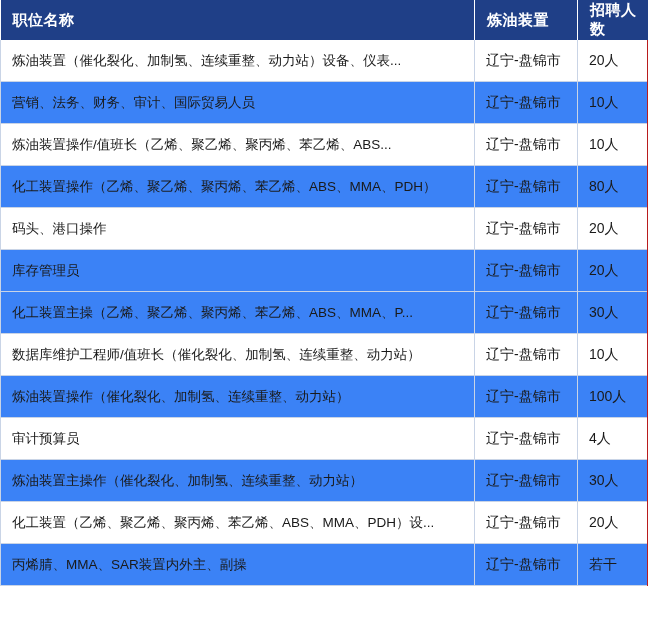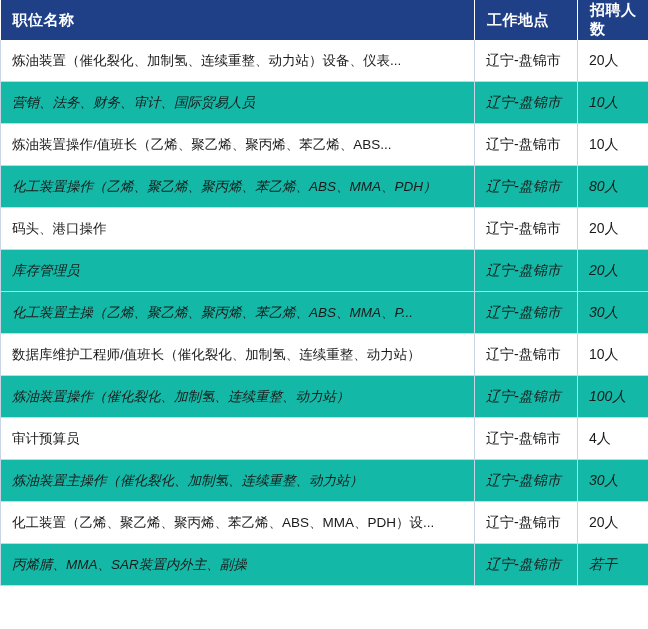--- a/index.html
+++ b/index.html
@@ -53,44 +53,43 @@
     white-space: nowrap;
     overflow: hidden;
     text-overflow: clip;
     color: #1a1a1a;
     margin-left: 33px;
   }
   tbody td:first-child {
     border-left: 1px solid #c9d4e6;
   }
   tbody td:last-child {
-    border-right: 1px solid #b91c1c;
+    border-right: 3px solid #b91c1c;
   }
   tbody tr.alt td {
-    background: #14b8a6;
-    font-style: italic;
+    background: #3b82f6;
   }
   tbody td.loc, tbody td.count {
     font-size: 14px;
   }
 </style>
 </head>
 <body>
 
 <div class="table-wrap">
   <table class="job-table">
     <colgroup>
       <col class="c-title">
       <col class="c-loc">
       <col class="c-count">
     </colgroup>
     <thead>
       <tr>
         <th>职位名称</th>
-        <th class="center">工作地点</th>
+        <th class="center">炼油装置</th>
         <th class="center">招聘人数</th>
       </tr>
     </thead>
     <tbody id="table-body">
         <tr>
           <td class="title">炼油装置（催化裂化、加制氢、连续重整、动力站）设备、仪表...</td>
           <td class="loc">辽宁-盘锦市</td>
           <td class="count">20人</td>
         </tr>
         <tr class="alt">

